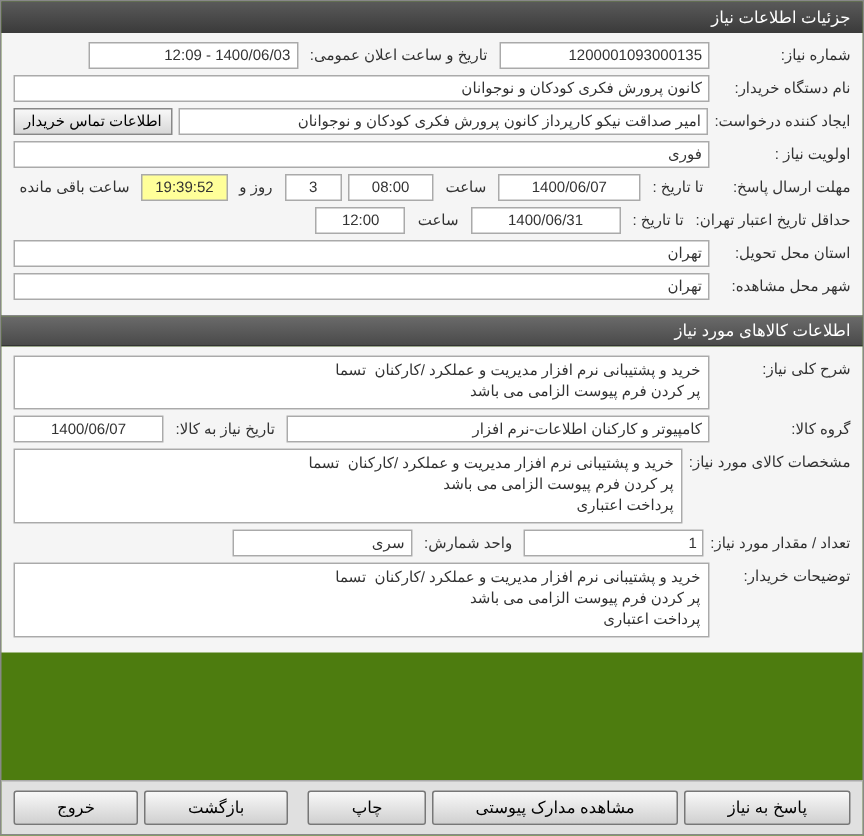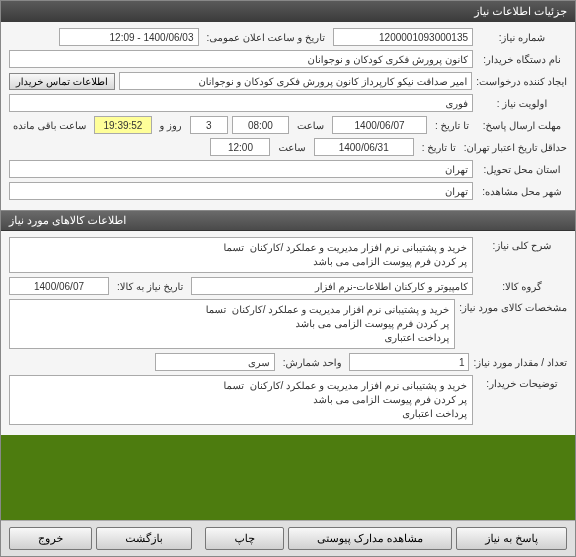--- a/index.html
+++ b/index.html
@@ -24,40 +24,40 @@
       color: #fff;
       padding: 4px 8px;
       font-size: 11px;
       text-align: right;
     }
     .section-header {
       background: linear-gradient(#6a6a6a, #4a4a4a);
       color: #fff;
       padding: 3px 8px;
       font-size: 11px;
-      text-align: left;
+      text-align: right;
       border-top: 1px solid #888;
       border-bottom: 1px solid #333;
     }
     .form-area {
       padding: 6px 8px;
       background: #f5f5f5;
     }
     .row {
       display: flex;
       align-items: center;
       margin-bottom: 4px;
       gap: 4px;
     }
     .label {
       color: #333;
       font-size: 10px;
       white-space: nowrap;
       min-width: 90px;
-      text-align: center;
+      text-align: right;
     }
     .label-inline {
       color: #333;
       font-size: 10px;
       white-space: nowrap;
       padding: 0 4px;
     }
     .field {
       background: #fff;
       border: 1px solid #aaa;

